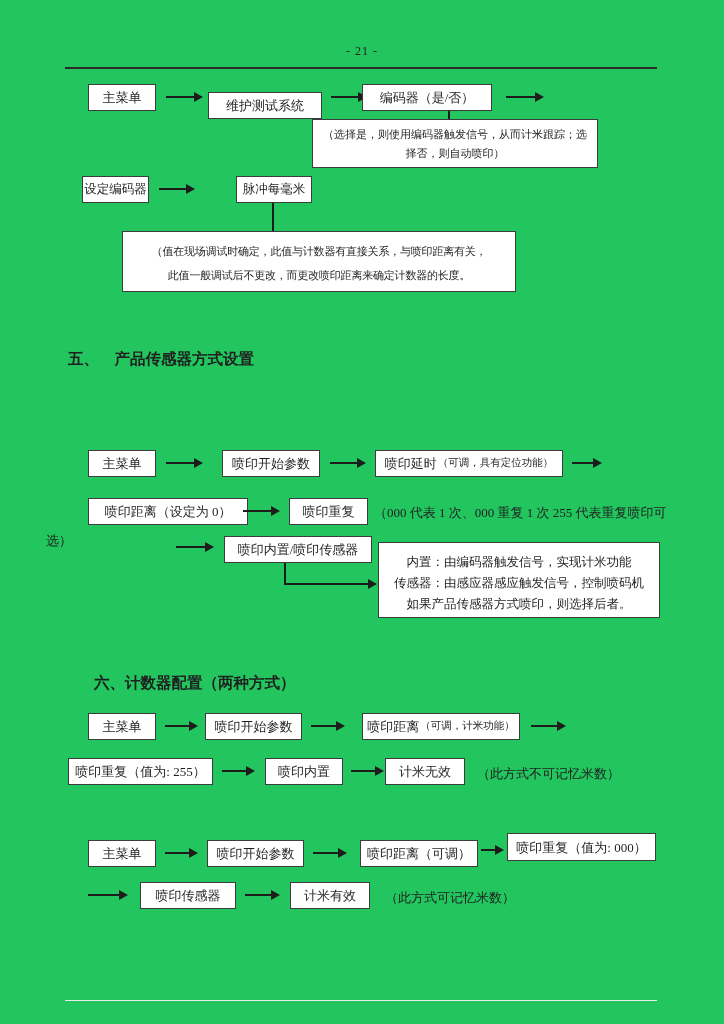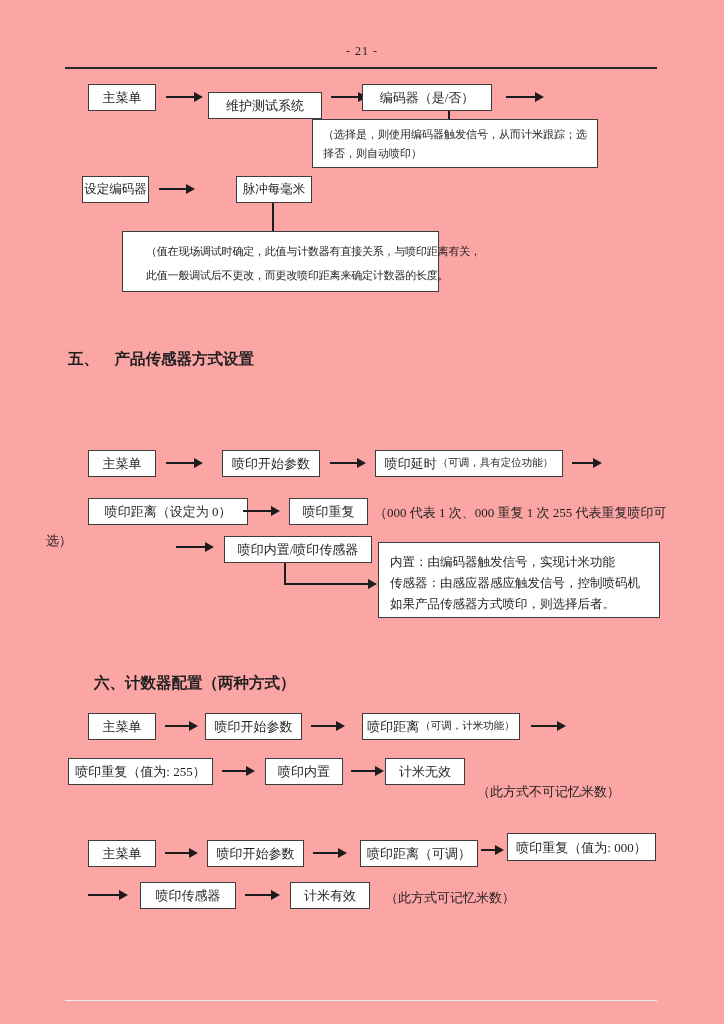--- a/index.html
+++ b/index.html
@@ -1,32 +1,32 @@
 <!DOCTYPE html>
 <html><head>
 <meta charset="utf-8">
 <style>
   html,body{margin:0;padding:0;background:#ffffff;}
   .page{
-    position:relative;width:724px;height:1024px;background:#fca5a5;overflow:hidden;
+    position:relative;width:724px;height:1024px;background:#22c55e;overflow:hidden;
     font-family:"Liberation Serif","DejaVu Serif",serif;color:#1f1f1f;
   }
   .pagenum{position:absolute;left:0;top:44px;width:724px;text-align:center;font-size:12px;letter-spacing:1px;}
   .rule{position:absolute;background:#2b2b2b;}
   .box{
     position:absolute;border:1.5px solid #3c3c3c;background:#fff;box-sizing:border-box;
     display:flex;align-items:center;justify-content:center;white-space:nowrap;
     font-size:13px;line-height:1;
   }
   .box .sub{font-size:10.5px;margin-left:1px;}
   .note{
     position:absolute;border:1.5px solid #3c3c3c;background:#fff;box-sizing:border-box;
     white-space:nowrap;
   }
-  .note .nl{white-space:nowrap;}
+  .note .nl{white-space:nowrap;text-align:center;}
   .arrow{position:absolute;height:1.5px;background:#1c1c1c;}
   .arrow::after{
     content:"";position:absolute;right:-8px;top:-4.2px;width:0;height:0;
     border-left:9px solid #1c1c1c;border-top:5px solid transparent;border-bottom:5px solid transparent;
   }
   .vline{position:absolute;width:1.5px;background:#1c1c1c;}
   .annot{position:absolute;font-size:13px;white-space:nowrap;}
   .heading{position:absolute;font-weight:bold;font-size:15.5px;white-space:nowrap;}
 </style>
 </head>
@@ -48,21 +48,21 @@
   <div class="note" style="left:312px;top:119px;width:286px;height:49px;padding:5px 10px;font-size:11px;line-height:19px;">
     <div class="nl">（选择是，则使用编码器触发信号，从而计米跟踪；选</div>
     <div class="nl">择否，则自动喷印）</div>
   </div>
 
   <div class="box" style="left:82px;top:176px;width:67px;height:27px;font-size:12.5px;">设定编码器</div>
   <div class="arrow" style="left:159px;top:188px;width:28px;"></div>
   <div class="box" style="left:236px;top:176px;width:76px;height:27px;font-size:12.5px;">脉冲每毫米</div>
 
   <div class="vline" style="left:272px;top:203px;height:28px;"></div>
-  <div class="note" style="left:122px;top:231px;width:317px;height:61px;padding:7px 23px;font-size:11px;line-height:24px;letter-spacing:-0.2px;">
+  <div class="note" style="left:122px;top:231px;width:394px;height:61px;padding:7px 23px;font-size:11px;line-height:24px;letter-spacing:-0.2px;">
     <div class="nl">（值在现场调试时确定，此值与计数器有直接关系，与喷印距离有关，</div>
     <div class="nl">此值一般调试后不更改，而更改喷印距离来确定计数器的长度。</div>
   </div>
 
   <div class="heading" style="left:68px;top:349px;">五、　产品传感器方式设置</div>
 
   <div class="box" style="left:88px;top:450px;width:68px;height:27px;">主菜单</div>
   <div class="arrow" style="left:166px;top:462px;width:29px;"></div>
   <div class="box" style="left:222px;top:450px;width:98px;height:27px;">喷印开始参数</div>
   <div class="arrow" style="left:330px;top:462px;width:28px;"></div>
@@ -98,21 +98,21 @@
     <span>喷印距离</span>
     <span class="sub">（可调，计米功能）</span>
   </div>
   <div class="arrow" style="left:531px;top:725px;width:27px;"></div>
 
   <div class="box" style="left:68px;top:758px;width:145px;height:27px;">喷印重复（值为: 255）</div>
   <div class="arrow" style="left:222px;top:770px;width:25px;"></div>
   <div class="box" style="left:265px;top:758px;width:78px;height:27px;">喷印内置</div>
   <div class="arrow" style="left:351px;top:770px;width:25px;"></div>
   <div class="box" style="left:385px;top:758px;width:80px;height:27px;">计米无效</div>
-  <div class="annot" style="left:477px;top:765px;margin-top:18px;">（此方式不可记忆米数）</div>
+  <div class="annot" style="left:477px;top:765px;">（此方式不可记忆米数）</div>
 
   <div class="box" style="left:88px;top:840px;width:68px;height:27px;">主菜单</div>
   <div class="arrow" style="left:165px;top:852px;width:25px;"></div>
   <div class="box" style="left:207px;top:840px;width:97px;height:27px;">喷印开始参数</div>
   <div class="arrow" style="left:313px;top:852px;width:26px;"></div>
   <div class="box" style="left:360px;top:840px;width:118px;height:27px;">喷印距离（可调）</div>
   <div class="arrow" style="left:481px;top:849px;width:15px;"></div>
   <div class="box" style="left:507px;top:833px;width:149px;height:28px;">喷印重复（值为: 000）</div>
 
   <div class="arrow" style="left:88px;top:894px;width:32px;"></div>

